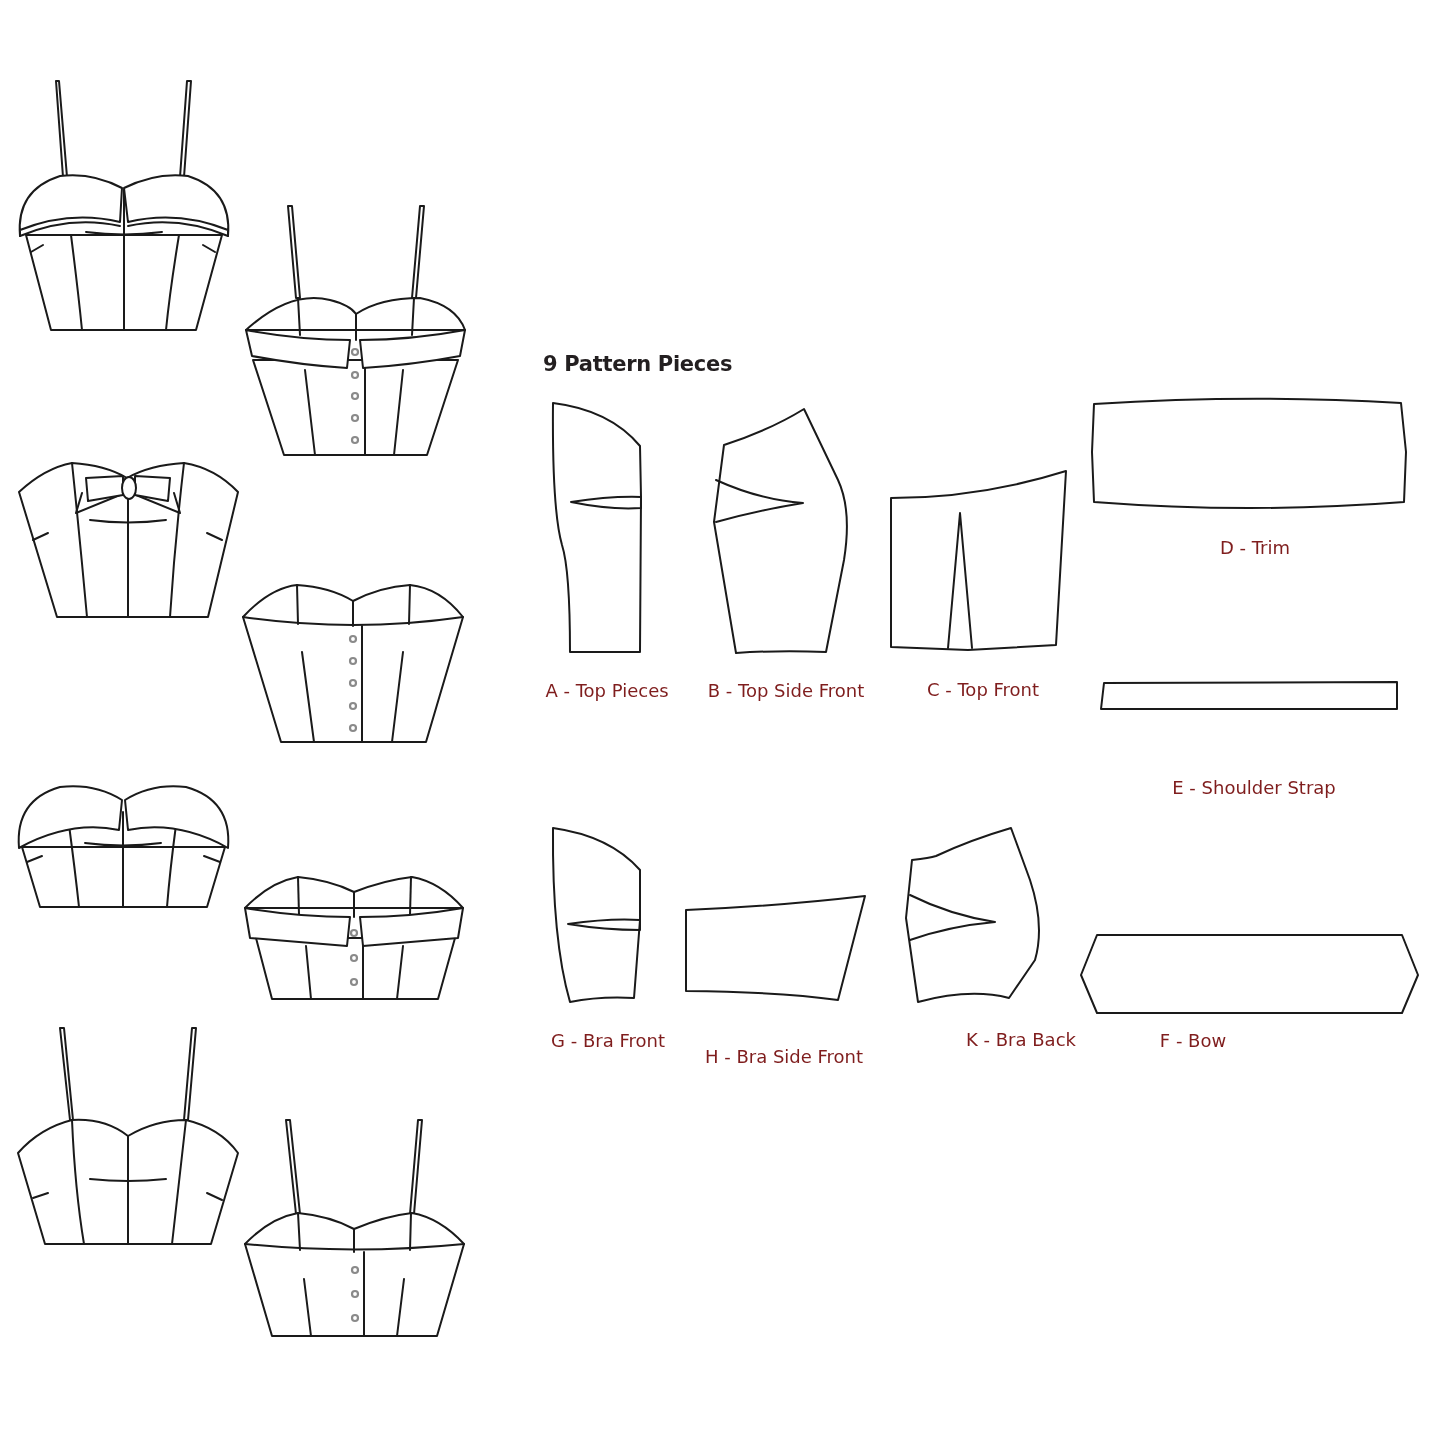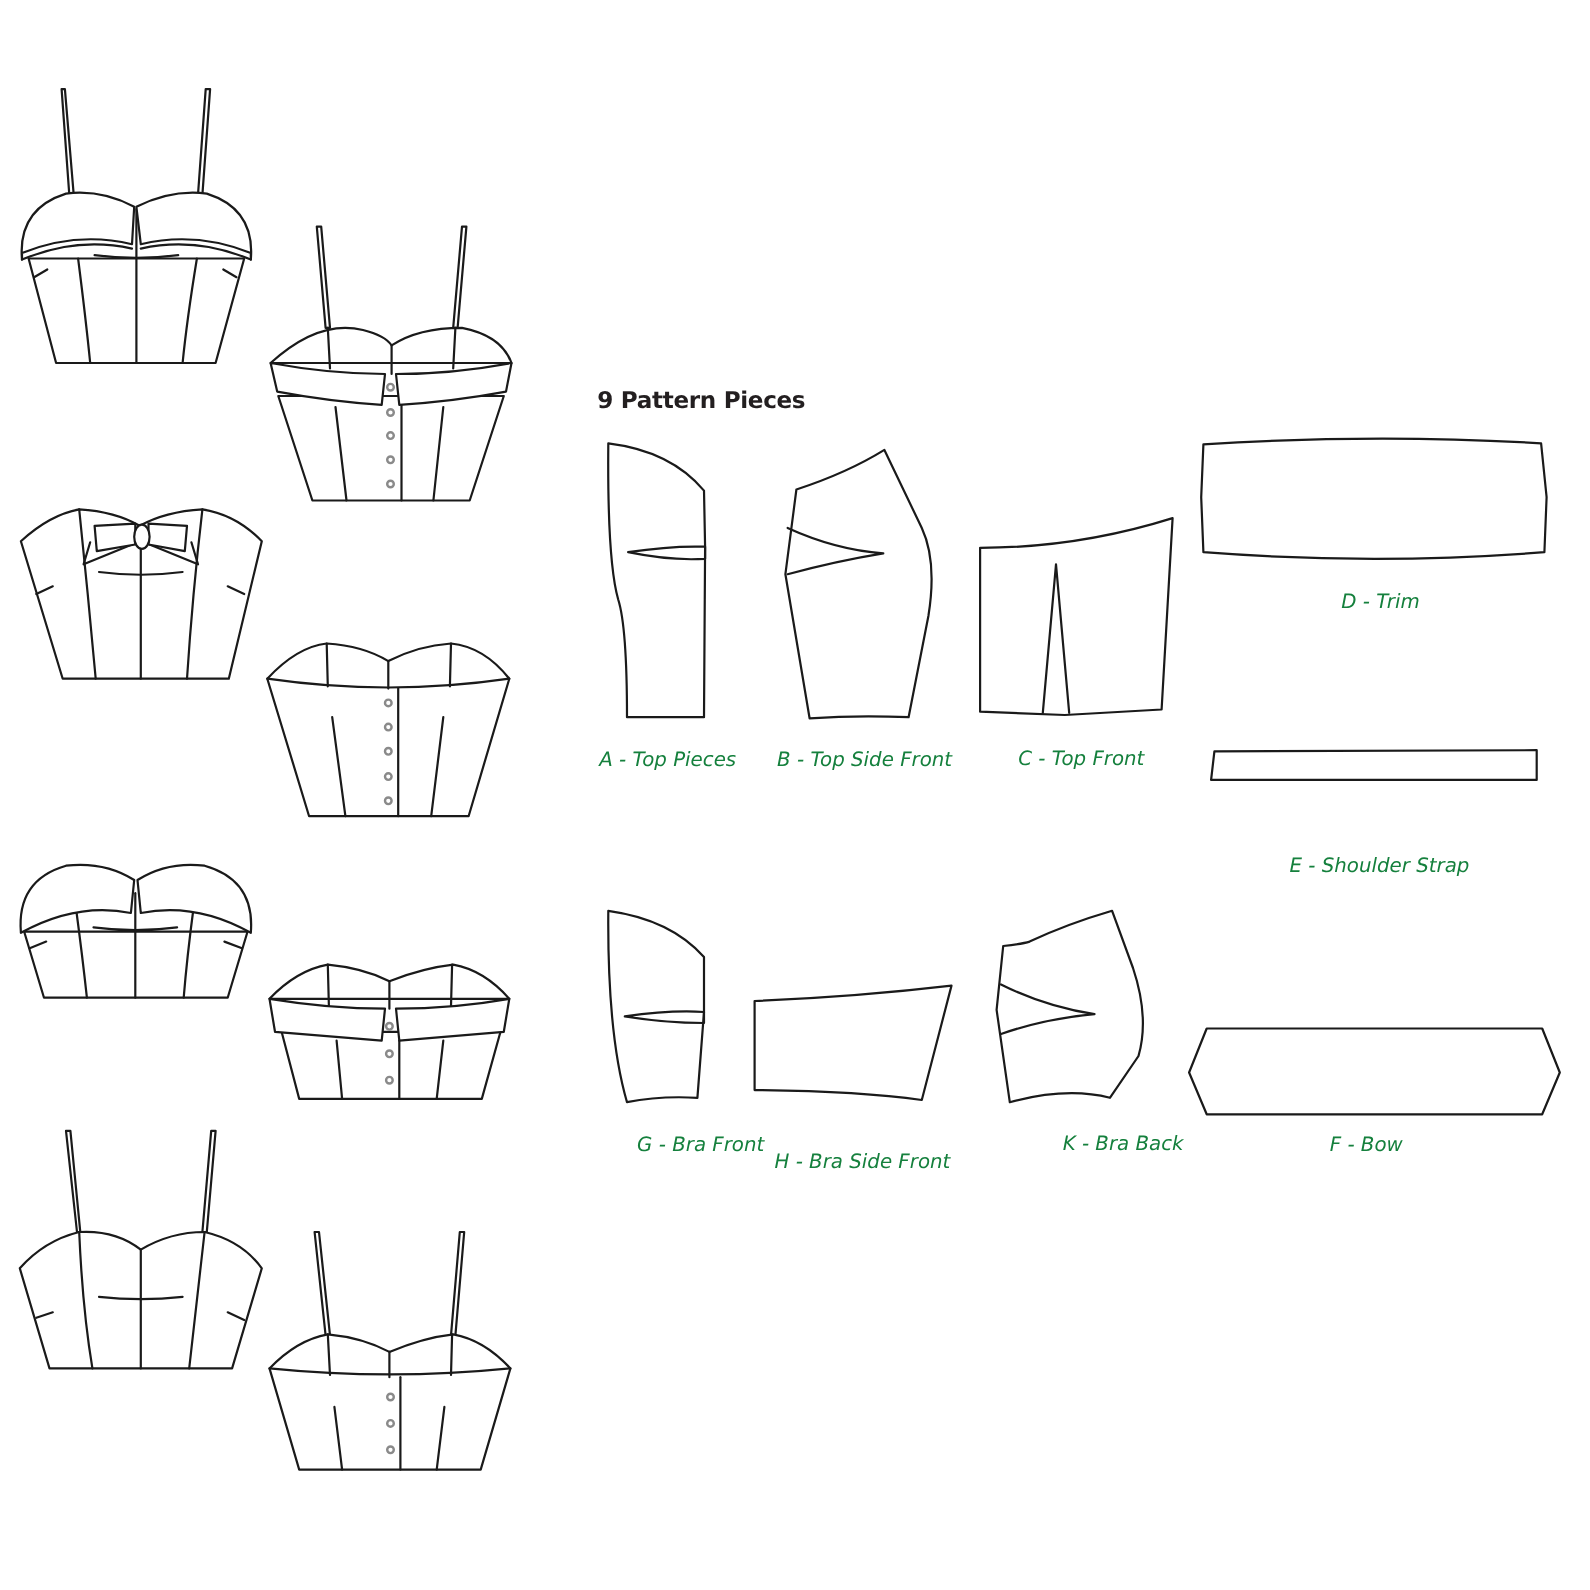--- a/index.html
+++ b/index.html
@@ -2,21 +2,21 @@
 <html><head>
 <meta charset="utf-8">
 <style>
   html, body { margin:0; padding:0; background:#ffffff; }
   body { width:1445px; height:1445px; position:relative; overflow:hidden; font-family:"DejaVu Sans", sans-serif; color:#231f20; }
   svg.art { position:absolute; left:0; top:0; width:1445px; height:1445px; }
   .ln { fill:#ffffff; stroke:#1a1a1a; stroke-width:2; stroke-linejoin:round; stroke-linecap:round; }
   .ln-nf { fill:none; stroke:#1a1a1a; stroke-width:2; stroke-linejoin:round; stroke-linecap:round; }
   .btn { fill:#ffffff; stroke:#8a8a8a; stroke-width:2.2; }
   .title { position:absolute; left:543px; top:352px; font-size:21px; font-weight:bold; text-underline-offset:3px; letter-spacing:-0.3px; white-space:nowrap; }
-  .lbl { position:absolute; font-size:18px; white-space:nowrap; transform:translateX(-50%); color:#15803d;font-style:italic; }
+  .lbl { position:absolute; font-size:18px; white-space:nowrap; transform:translateX(-50%); color:#7f1d1d; }
 </style>
 </head>
 <body>
 
 <svg class="art" viewBox="0 0 1445 1445">
 
   <g>
     <path class="ln" d="M56,81 L59,81 L67,177 L63,177 Z"></path>
     <path class="ln" d="M187,81 L191,81 L184,177 L180,177 Z"></path>
     <path class="ln" d="M26,235 L51,330 L196,330 L222,235 Z"></path>
@@ -172,16 +172,16 @@
   </g>
 </svg>
 
 <div class="title">9 Pattern Pieces</div>
 
 <div class="lbl" style="left:607px; top:680px;">A - Top Pieces</div>
 <div class="lbl" style="left:786px; top:680px;">B - Top Side Front</div>
 <div class="lbl" style="left:983px; top:679px;">C - Top Front</div>
 <div class="lbl" style="left:1255px; top:537px;">D - Trim</div>
 <div class="lbl" style="left:1254px; top:742px;margin-top:35px;">E - Shoulder Strap</div>
-<div class="lbl" style="left:637px; top:1030px;">G - Bra Front</div>
+<div class="lbl" style="left:608px; top:1030px;">G - Bra Front</div>
 <div class="lbl" style="left:784px; top:1046px;">H - Bra Side Front</div>
 <div class="lbl" style="left:981px; top:1029px;margin-left:40px;">K - Bra Back</div>
-<div class="lbl" style="left:1242px; top:1030px;">F - Bow</div>
+<div class="lbl" style="left:1193px; top:1030px;">F - Bow</div>
 
 </body></html>

